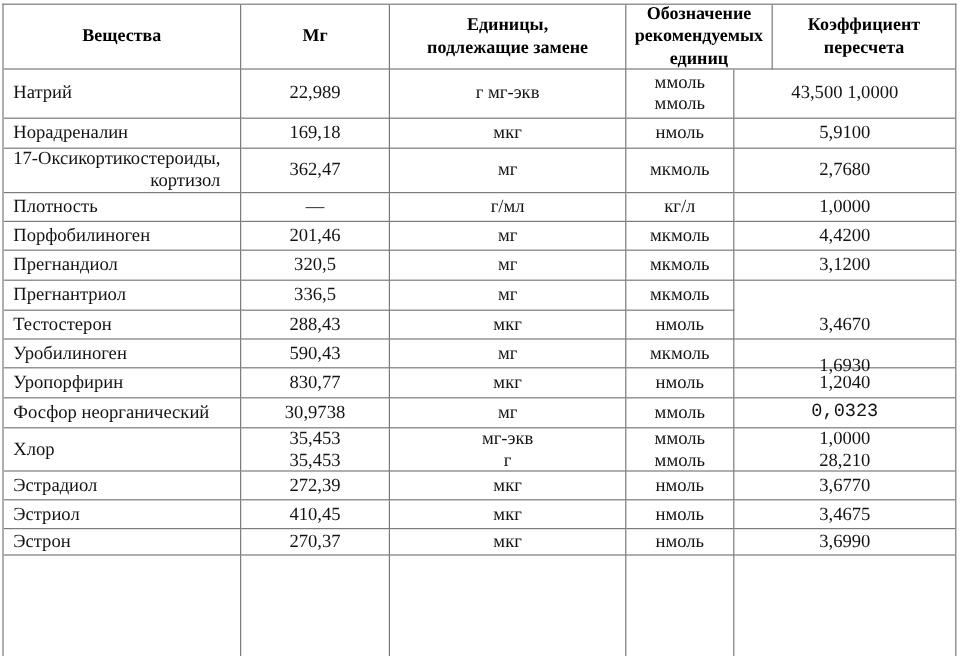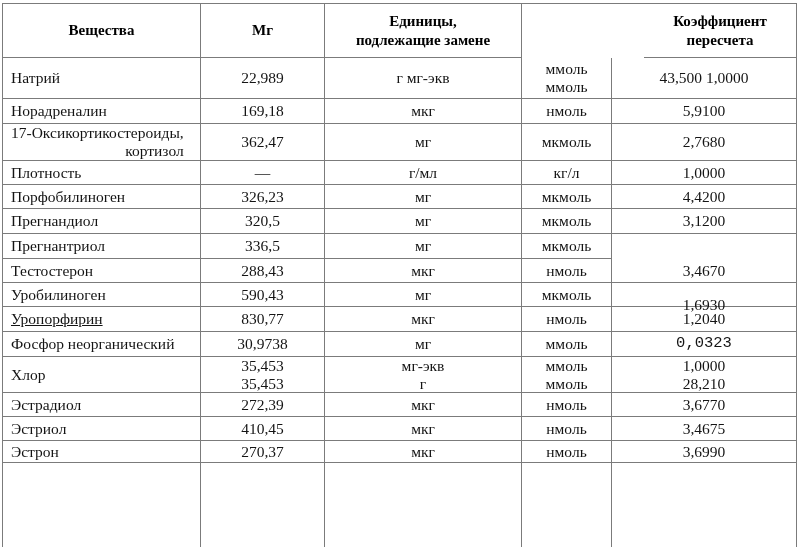--- a/index.html
+++ b/index.html
@@ -57,20 +57,23 @@
   .last-row{border-bottom:none;}
 </style>
 </head>
 <body>
 
 <div class="tbl">
   <div class="cell hdr h1 col-header">Вещества</div>
   <div class="cell hdr h2">Мг</div>
   <div class="cell hdr h3">Единицы,
 подлежащие замене</div>
+  <div class="cell hdr h4">Обозначение
+рекомендуемых
+единиц</div>
   <div class="cell hdr h5 no-br">Коэффициент
 пересчета</div>
 <div class="cell c1 col-substance" style="grid-row: 2;">Натрий</div>
     <div class="cell c2" style="grid-row: 2;">22,989</div>
     <div class="cell c3" style="grid-row: 2;">г мг-экв</div>
     <div class="cell c4" style="grid-row: 2;">ммоль
 ммоль</div>
     <div class="cell c5 no-br" style="grid-row: 2;">43,500 1,0000</div>
     <div class="cell c1 col-substance" style="grid-row: 3;">Норадреналин</div>
     <div class="cell c2" style="grid-row: 3;">169,18</div>
@@ -82,21 +85,21 @@
     <div class="cell c2" style="grid-row: 4;">362,47</div>
     <div class="cell c3" style="grid-row: 4;">мг</div>
     <div class="cell c4" style="grid-row: 4;">мкмоль</div>
     <div class="cell c5 no-br" style="grid-row: 4;">2,7680</div>
     <div class="cell c1 col-substance" style="grid-row: 5;">Плотность</div>
     <div class="cell c2" style="grid-row: 5;">—</div>
     <div class="cell c3" style="grid-row: 5;">г/мл</div>
     <div class="cell c4" style="grid-row: 5;">кг/л</div>
     <div class="cell c5 no-br" style="grid-row: 5;">1,0000</div>
     <div class="cell c1 col-substance" style="grid-row: 6;">Порфобилиноген</div>
-    <div class="cell c2" style="grid-row: 6;">326,23</div>
+    <div class="cell c2" style="grid-row: 6;">201,46</div>
     <div class="cell c3" style="grid-row: 6;">мг</div>
     <div class="cell c4" style="grid-row: 6;">мкмоль</div>
     <div class="cell c5 no-br" style="grid-row: 6;">4,4200</div>
     <div class="cell c1 col-substance" style="grid-row: 7;">Прегнандиол</div>
     <div class="cell c2" style="grid-row: 7;">320,5</div>
     <div class="cell c3" style="grid-row: 7;">мг</div>
     <div class="cell c4" style="grid-row: 7;">мкмоль</div>
     <div class="cell c5 no-br" style="grid-row: 7;">3,1200</div>
     <div class="cell c1 col-substance" style="grid-row: 8;">Прегнантриол</div>
     <div class="cell c2" style="grid-row: 8;">336,5</div>
@@ -105,21 +108,21 @@
     <div class="cell c1 col-substance" style="grid-row: 9;">Тестостерон</div>
     <div class="cell c2" style="grid-row: 9;">288,43</div>
     <div class="cell c3" style="grid-row: 9;">мкг</div>
     <div class="cell c4" style="grid-row: 9;">нмоль</div>
     <div class="cell c5 no-br" style="grid-row: 9;">3,4670</div>
     <div class="cell c1 col-substance" style="grid-row: 10;">Уробилиноген</div>
     <div class="cell c2" style="grid-row: 10;">590,43</div>
     <div class="cell c3" style="grid-row: 10;">мг</div>
     <div class="cell c4" style="grid-row: 10;">мкмоль</div>
     <div class="cell c5 no-br" style="grid-row: 10; margin-top: 20px;">1,6930</div>
-    <div class="cell c1 col-substance" style="grid-row: 11; text-decoration: underline;">Уропорфирин</div>
+    <div class="cell c1 col-substance" style="grid-row: 11;">Уропорфирин</div>
     <div class="cell c2" style="grid-row: 11;">830,77</div>
     <div class="cell c3" style="grid-row: 11;">мкг</div>
     <div class="cell c4" style="grid-row: 11;">нмоль</div>
     <div class="cell c5 no-br" style="grid-row: 11;">1,2040</div>
     <div class="cell c1 col-substance" style="grid-row: 12;">Фосфор неорганический</div>
     <div class="cell c2" style="grid-row: 12;">30,9738</div>
     <div class="cell c3" style="grid-row: 12;">мг</div>
     <div class="cell c4" style="grid-row: 12;">ммоль</div>
     <div class="cell c5 no-br" style="grid-row: 12; font-family: Liberation Mono, monospace;">0,0323</div>
     <div class="cell c1 col-substance" style="grid-row: 13;">Хлор</div>

